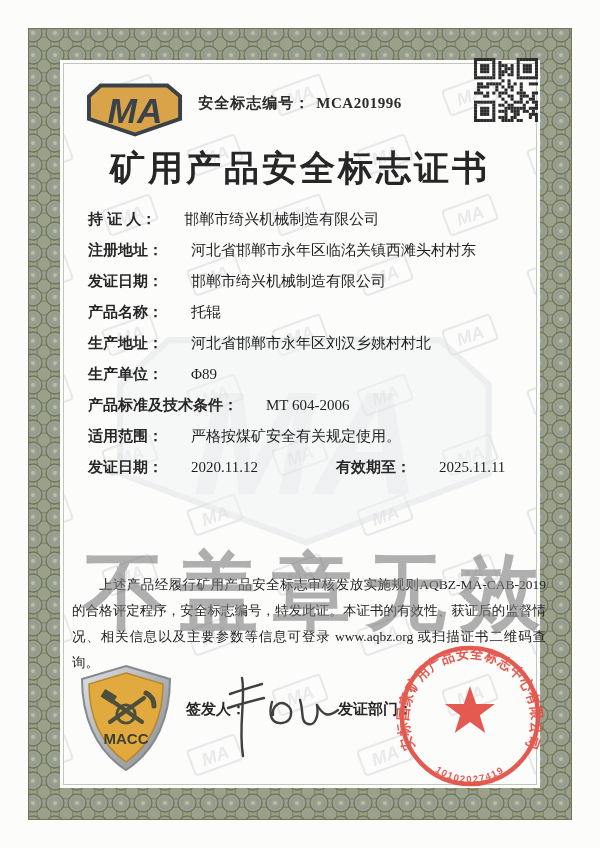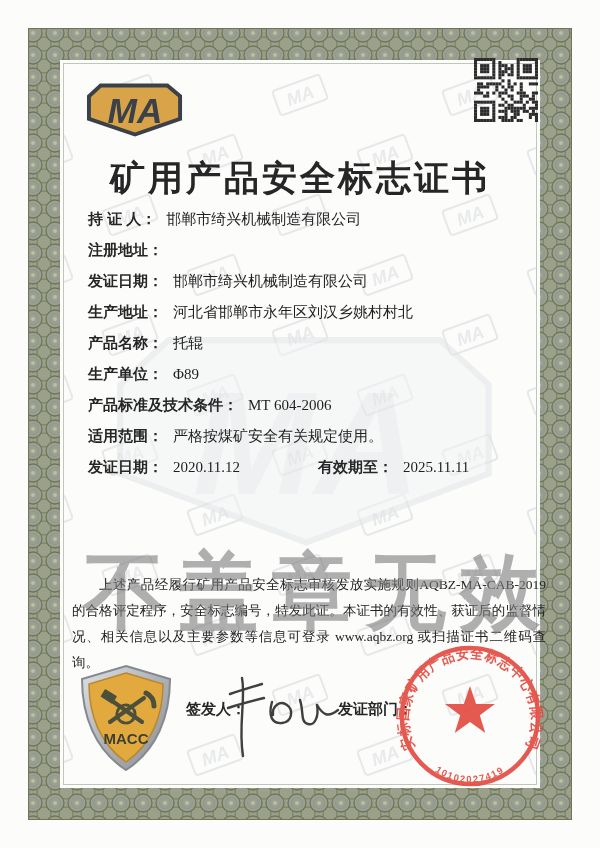--- a/index.html
+++ b/index.html
@@ -6,29 +6,29 @@
   .page{position:relative;width:600px;height:848px;background:#fcfcfb;overflow:hidden;
         font-family:"Liberation Sans",sans-serif;color:#2e2e2e;}
   .bg{position:absolute;left:0;top:0;z-index:0;}
   .content{position:absolute;left:0;top:0;width:600px;height:848px;z-index:1;}
 
   .ma-logo{position:absolute;left:86px;top:82px;width:98px;height:56px;}
   .cert-no{position:absolute;left:100px;right:100px;top:94px;text-align:center;
            font-size:15px;font-weight:bold;letter-spacing:1px;color:#2b2b2b;}
   .cert-no .num{font-family:"Liberation Serif",serif;font-weight:bold;margin-left:6px;letter-spacing:.5px;}
   .qr{position:absolute;left:474px;top:58px;width:64px;height:64px;}
-  .title{position:absolute;left:40px;right:40px;top:143px;margin:12px;text-align:center;
+  .title{position:absolute;left:40px;right:40px;top:143px;margin:2px;text-align:center;
          font-family:"Liberation Serif",serif;font-weight:900;font-size:35px;
          letter-spacing:3px;color:#262626;}
 
   .fields{position:absolute;left:88px;right:50px;top:204px;text-align:center;}
   .frow{height:31px;display:flex;align-items:center;}
   .flabel{font-weight:bold;font-size:15px;color:#262626;white-space:pre;flex:none;}
   .fvalue{font-family:"Liberation Serif",serif;font-size:15px;color:#1f1f1f;
-          margin-left:10px;white-space:pre;}
+          margin-left:28px;white-space:pre;}
   .pair2{margin-left:78px;display:flex;align-items:center;}
 
   .notice{position:absolute;left:72px;right:54px;top:558px;font-family:"Liberation Serif",serif;
           font-size:13.5px;line-height:1.95;text-align:justify;text-indent:2em;color:#222;}
   .stamp-wm{position:absolute;left:84px;top:540px;width:470px;text-align:justify;
             font-size:80px;font-weight:900;color:#7d7d7d;opacity:.6;letter-spacing:14px;
             white-space:nowrap;z-index:3;pointer-events:none;
             font-family:"Liberation Sans",sans-serif;transform:scaleY(1.05);}
 
   .footer-label{position:absolute;font-weight:bold;font-size:15px;color:#262626;}
@@ -87,20 +87,23 @@
     </g>
   </svg>
 
   <div class="content">
 
     <svg class="ma-logo" viewBox="0 0 100 56">
       <polygon points="15,3 83,3 96,14 96,37 50,53 3,37 3,14" fill="#D9A449" stroke="#3A4149" stroke-width="4"></polygon>
       <text x="50" y="41" text-anchor="middle" font-size="36" font-style="italic" font-weight="900" fill="#3A4149" font-family="Liberation Sans, sans-serif">MA</text>
     </svg>
 
+    <div class="cert-no">
+      <span>安全标志编号：</span><span class="num">MCA201996</span>
+    </div>
 
     <svg class="qr" id="qr" viewBox="0 0 63 63">
         <rect x="0" y="0" width="3" height="3" fill="#2b2b2b"></rect>
         <rect x="3" y="0" width="3" height="3" fill="#2b2b2b"></rect>
         <rect x="6" y="0" width="3" height="3" fill="#2b2b2b"></rect>
         <rect x="9" y="0" width="3" height="3" fill="#2b2b2b"></rect>
         <rect x="12" y="0" width="3" height="3" fill="#2b2b2b"></rect>
         <rect x="15" y="0" width="3" height="3" fill="#2b2b2b"></rect>
         <rect x="18" y="0" width="3" height="3" fill="#2b2b2b"></rect>
         <rect x="42" y="0" width="3" height="3" fill="#2b2b2b"></rect>
@@ -325,32 +328,33 @@
 
     <h1 class="title">矿用产品安全标志证书</h1>
 
     <div class="fields">
       <div class="frow">
         <span class="flabel">持 证 人：</span>
         <span class="fvalue">邯郸市绮兴机械制造有限公司</span>
       </div>
       <div class="frow">
         <span class="flabel">注册地址：</span>
+        <span class="fvalue">河北省邯郸市永年区临洺关镇西滩头村村东</span>
       </div>
       <div class="frow">
         <span class="flabel">发证日期：</span>
         <span class="fvalue">邯郸市绮兴机械制造有限公司</span>
       </div>
       <div class="frow">
+        <span class="flabel">产品名称：</span>
+        <span class="fvalue">托辊</span>
+      </div>
+      <div class="frow">
         <span class="flabel">生产地址：</span>
         <span class="fvalue">河北省邯郸市永年区刘汉乡姚村村北</span>
-      </div>
-      <div class="frow">
-        <span class="flabel">产品名称：</span>
-        <span class="fvalue">托辊</span>
       </div>
       <div class="frow">
         <span class="flabel">生产单位：</span>
         <span class="fvalue">Φ89</span>
       </div>
       <div class="frow">
         <span class="flabel">产品标准及技术条件：</span>
         <span class="fvalue">MT 604-2006</span>
       </div>
       <div class="frow">

